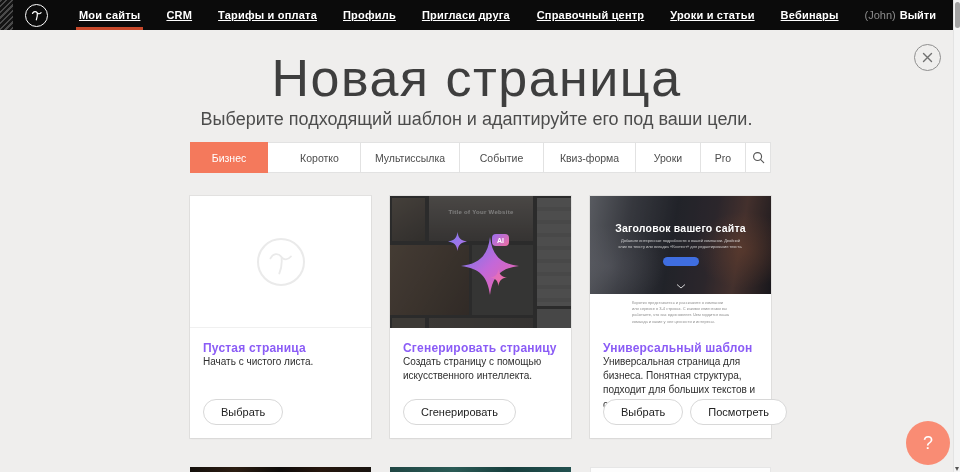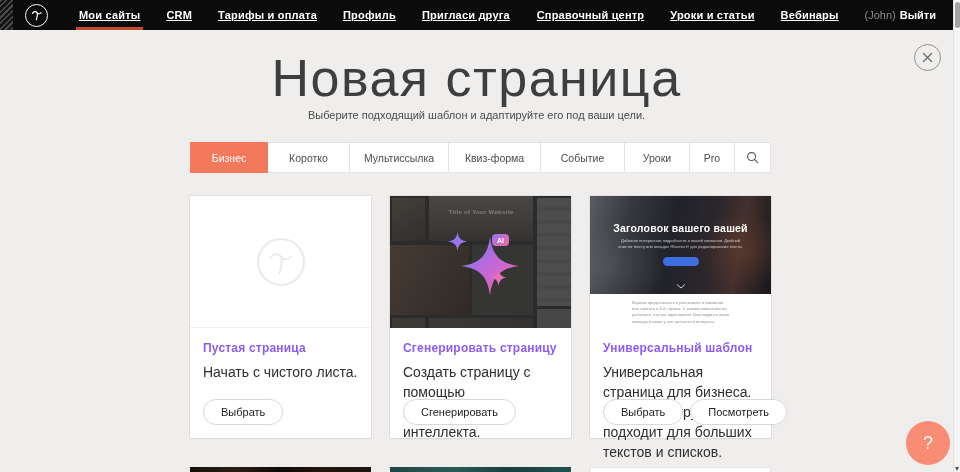--- a/index.html
+++ b/index.html
@@ -28,29 +28,29 @@
   .scroll-thumb { position:absolute; top:2px; left:1px; width:5px; height:26px; background:#a3a3a3; border-radius:3px; }
   .scroll-arrow { position:absolute; bottom:1px; left:1px; width:0; height:0;
                   border-left:2.5px solid transparent; border-right:2.5px solid transparent; border-top:4px solid #555; }
 
   
   .close-btn { position:absolute; left:914px; top:44px; width:27px; height:27px; border:1.5px solid #8f8f8f;
                border-radius:50%; display:flex; align-items:center; justify-content:center; cursor:pointer; background:transparent; }
   .page-title { position:absolute; top:48px; left:0; width:953px; text-align:center;
                 font-size:52px; font-weight:300; color:#3e3e3e; letter-spacing:1.5px; }
   .page-subtitle { position:absolute; top:109px; left:0; width:953px; text-align:center;
-                   font-size:11px; color:#4c4c4c; }
+                   font-size:18px; color:#4c4c4c; }
 
   
   .tabs { position:absolute; left:190px; top:142px; width:581px; height:31px; display:flex;
           background:#fff; border:1px solid #e2e2e2; }
   .tab { display:flex; align-items:center; justify-content:center; font-size:10.5px; color:#4c4c4c;
          border-right:1px solid #e2e2e2; cursor:pointer; }
   .tab:last-child { border-right:none; }
-  .tab.active { background:#f4795c; color:#fff; border-right:none; margin:-1px 0 -1px -1px; padding-top:1px; }
+  .tab.active { background:#f4795c; color:#fff; border-right:none; margin:-1px 11px -1px -1px; padding-top:1px; }
 
   
   .cards { position:absolute; left:190px; top:196px; display:flex; gap:19px; }
   .card { width:181px; height:242px; background:#fff; position:relative;
           box-shadow:0 0 0 1px rgba(0,0,0,.05), 0 1px 2px rgba(0,0,0,.05); }
   .preview { height:132px; position:relative; overflow:hidden; }
   .card1 .preview { border-bottom:1px solid #f0f0f0; display:flex; align-items:center; justify-content:center; }
   .wm-circle { width:48px; height:48px; border:2px solid #eaeaea; border-radius:50%;
                display:flex; align-items:center; justify-content:center; }
 
@@ -77,21 +77,21 @@
   .hero-sub { position:relative; margin:4px auto 0; width:128px; font-size:4px; line-height:1.6;
               color:rgba(255,255,255,.72); }
   .hero-cta { position:relative; margin:6px auto 0; width:36px; height:9px; border-radius:5px; background:#3f6ee0; cursor:pointer; }
   .hero-chevron { position:absolute; left:50%; bottom:5px; transform:translateX(-50%); opacity:.8; }
   .t-body { height:34px; background:#fff; padding:6px 0 0 42px; }
   .t-body p { width:98px; font-size:4px; line-height:1.55; color:#8f8f8f; }
 
   
   .info { padding:13px 13px 0; }
   .card-title { font-size:12px; font-weight:bold; color:#8b5cf6; letter-spacing:.2px; }
-  .card-desc { margin-top:8px; font-size:14px; line-height:1.42; color:#2e2e2e; }
+  .card-desc { font-size:10px; line-height:1.42; color:#2e2e2e; }
   .btn-row { position:absolute; left:13px; bottom:13px; display:flex; gap:7px; }
   .pill-btn { height:26px; padding:0 17px; border:1px solid #d8d8d8; border-radius:14px; background:#fff;
               font-size:11px; color:#222; font-family:"Liberation Sans",sans-serif; cursor:pointer; display:flex; align-items:center; }
 
   
   .strips { position:absolute; left:190px; top:467px; display:flex; gap:19px; }
   .strip { width:181px; height:5px; }
   .strip1 { background:linear-gradient(90deg,#15100c,#2c1d12 25%,#0e0b09 50%,#26160d 72%,#191410); }
   .strip2 { background:linear-gradient(90deg,#204644,#2b5b56 35%,#183f3e 65%,#235150); }
   .strip3 { background:#fdfdfd; border:1px solid #e6e6e6; border-bottom:none; }
@@ -162,25 +162,25 @@
 <div class="tabs">
   <div class="tab active" style="width:78px">
       <span>Бизнес</span>
     </div>
   <div class="tab" style="width:82px">
       <span>Коротко</span>
     </div>
   <div class="tab" style="width:99px">
       <span>Мультиссылка</span>
     </div>
+  <div class="tab" style="width:84px">
+      <span>Событие</span>
+    </div>
   <div class="tab" style="width:92px">
       <span>Квиз-форма</span>
-    </div>
-  <div class="tab" style="width:84px">
-      <span>Событие</span>
     </div>
   <div class="tab" style="width:65px">
       <span>Уроки</span>
     </div>
   <div class="tab" style="width:45px">
       <span>Pro</span>
     </div>
   <div class="tab" style="flex:1">
     <svg width="13" height="13" viewBox="0 0 14 14">
       <circle cx="6" cy="6" r="4.3" stroke="#555" stroke-width="1.2" fill="none"></circle>
@@ -256,21 +256,21 @@
       <div class="card-desc">Создать страницу с помощью искусственного интеллекта.</div>
     </div>
     <div class="btn-row">
       <button class="pill-btn">Сгенерировать</button>
     </div>
   </div>
 
   <div class="card card3">
     <div class="preview">
       <div class="hero">
-        <div class="hero-title">Заголовок вашего вашей</div>
+        <div class="hero-title">Заголовок вашего сайта</div>
         <div class="hero-sub">Добавьте интересные подробности о вашей компании. Двойной клик по тексту или вкладка «Контент» для редактирования текста.</div>
         <div class="hero-cta"></div>
         <svg class="hero-chevron" width="9" height="5" viewBox="0 0 9 5">
           <polyline points="0.5,0.5 4.5,4 8.5,0.5" fill="none" stroke="#ffffff" stroke-width="1"></polyline>
         </svg>
       </div>
       <div class="t-body">
         <p>Коротко представьтесь и расскажите о компании или сервисе в 3-4 строках. С какими клиентами вы работаете, что вас вдохновляет. Чем гордится ваша команда и какие у нее ценности и интересы.</p>
       </div>
     </div>

